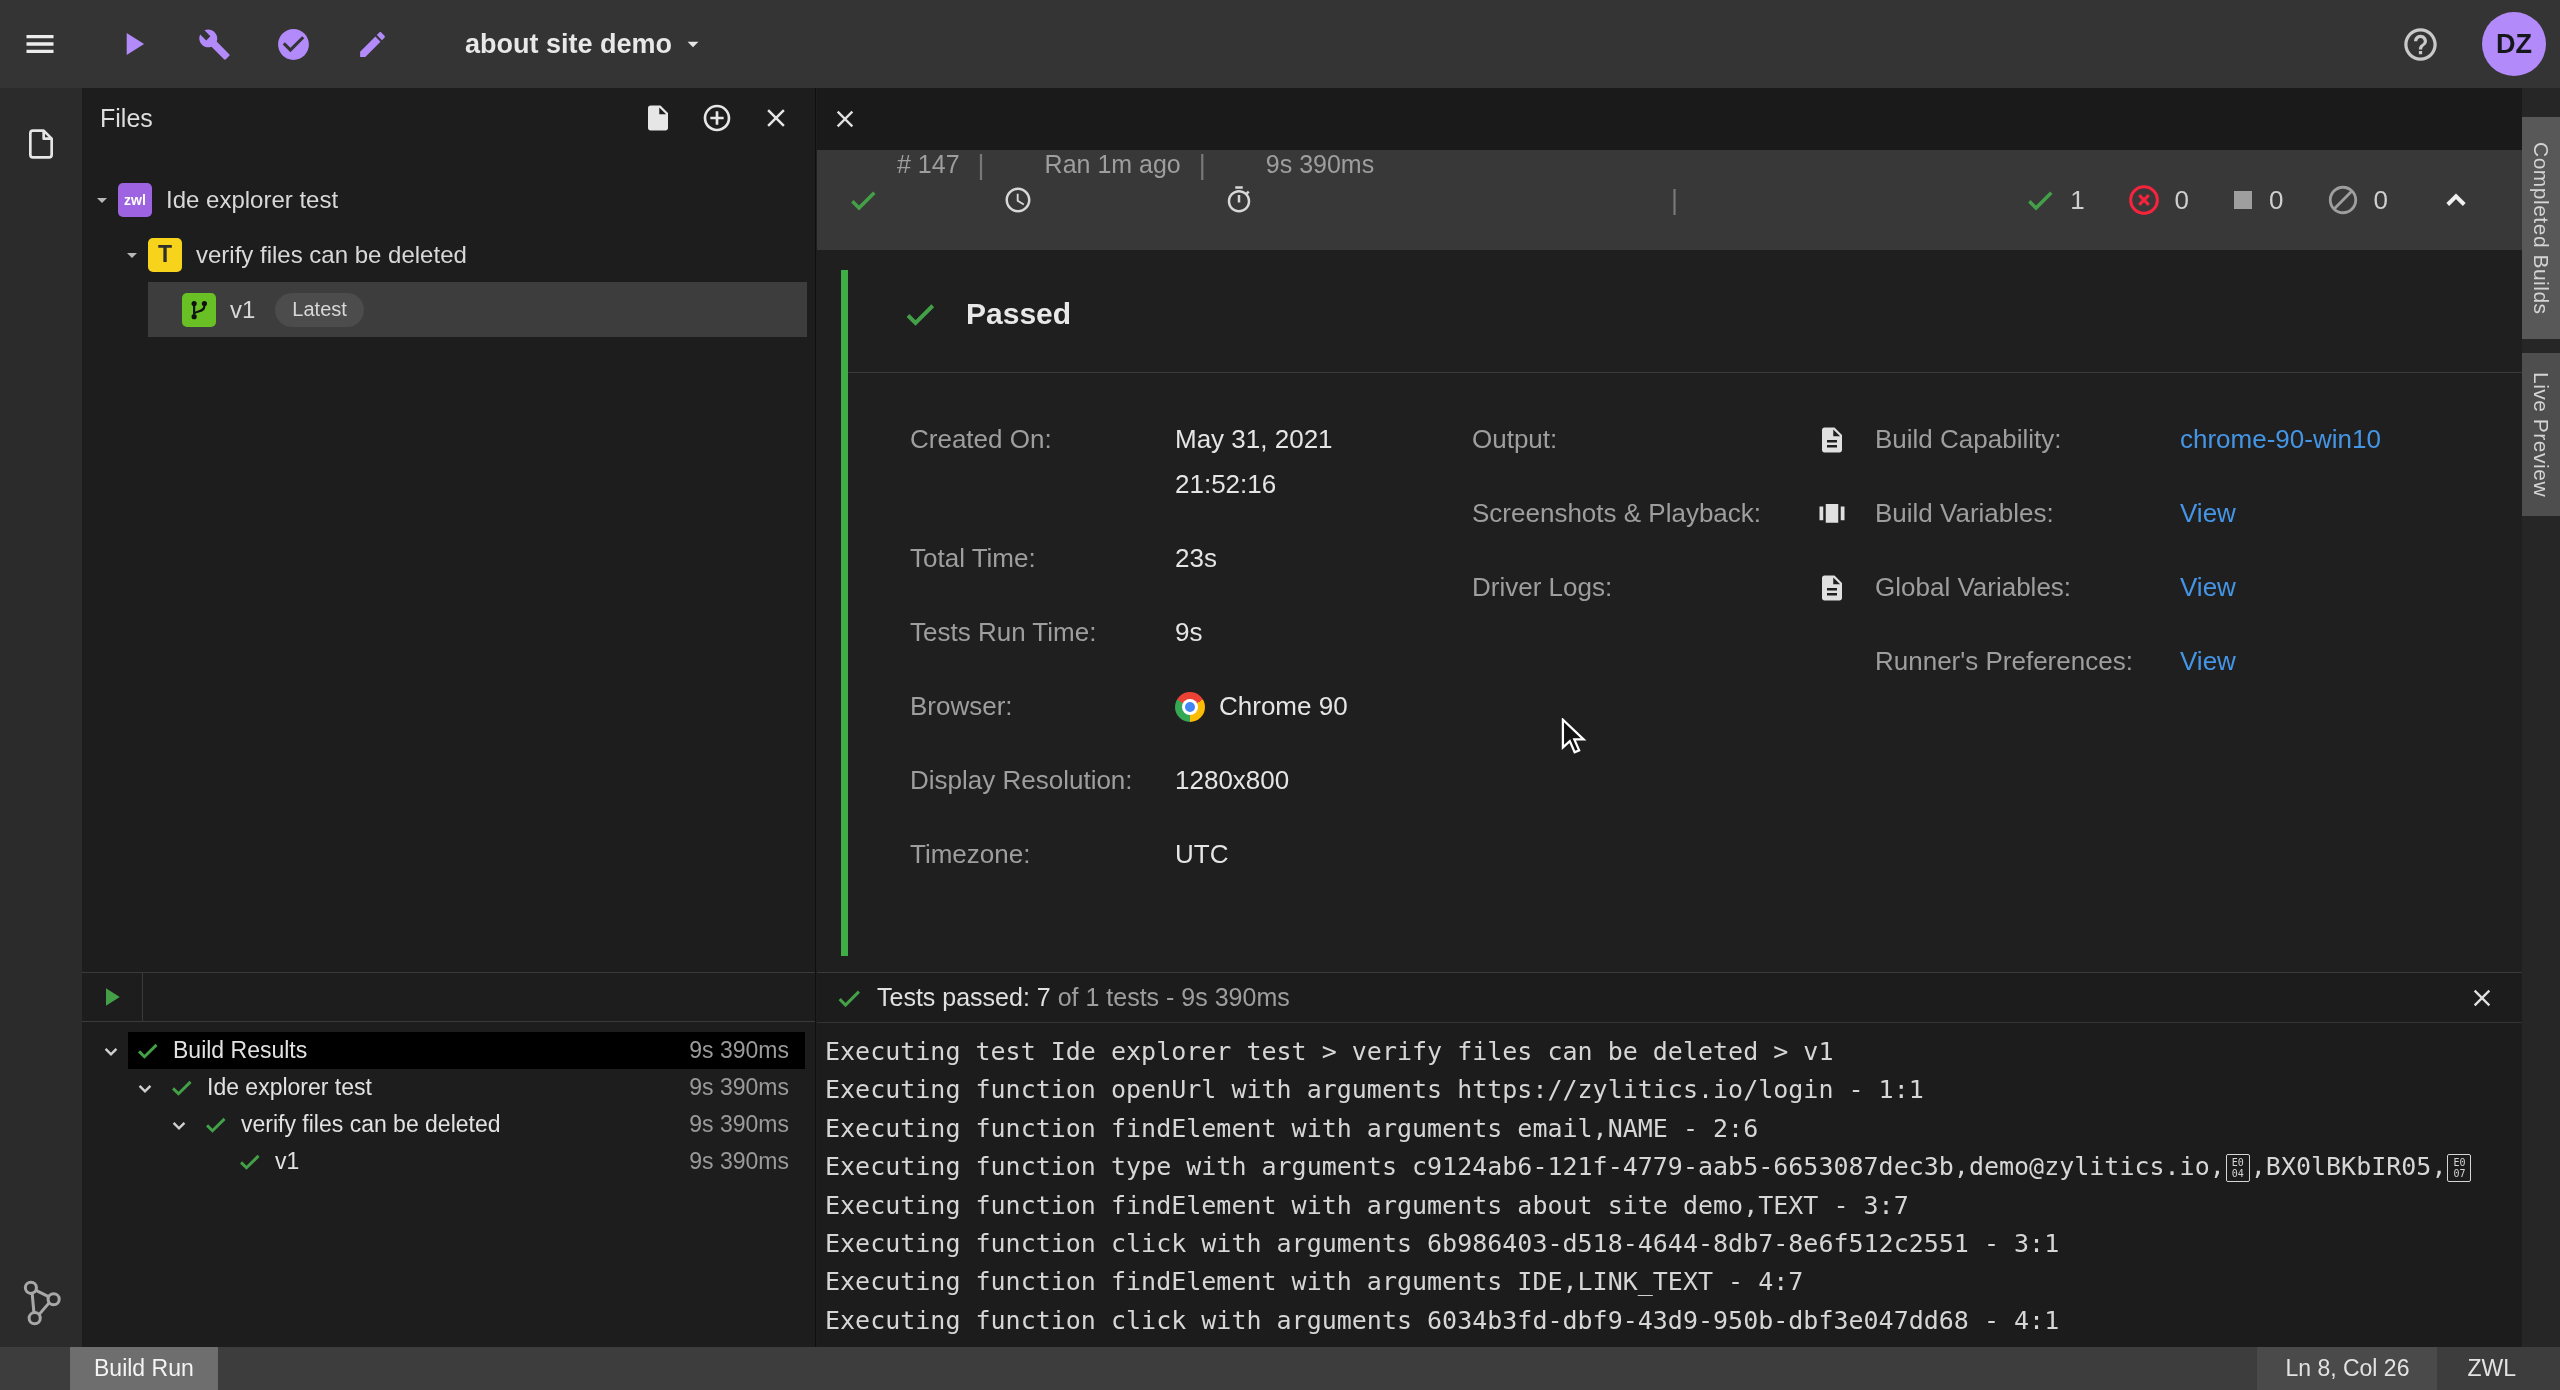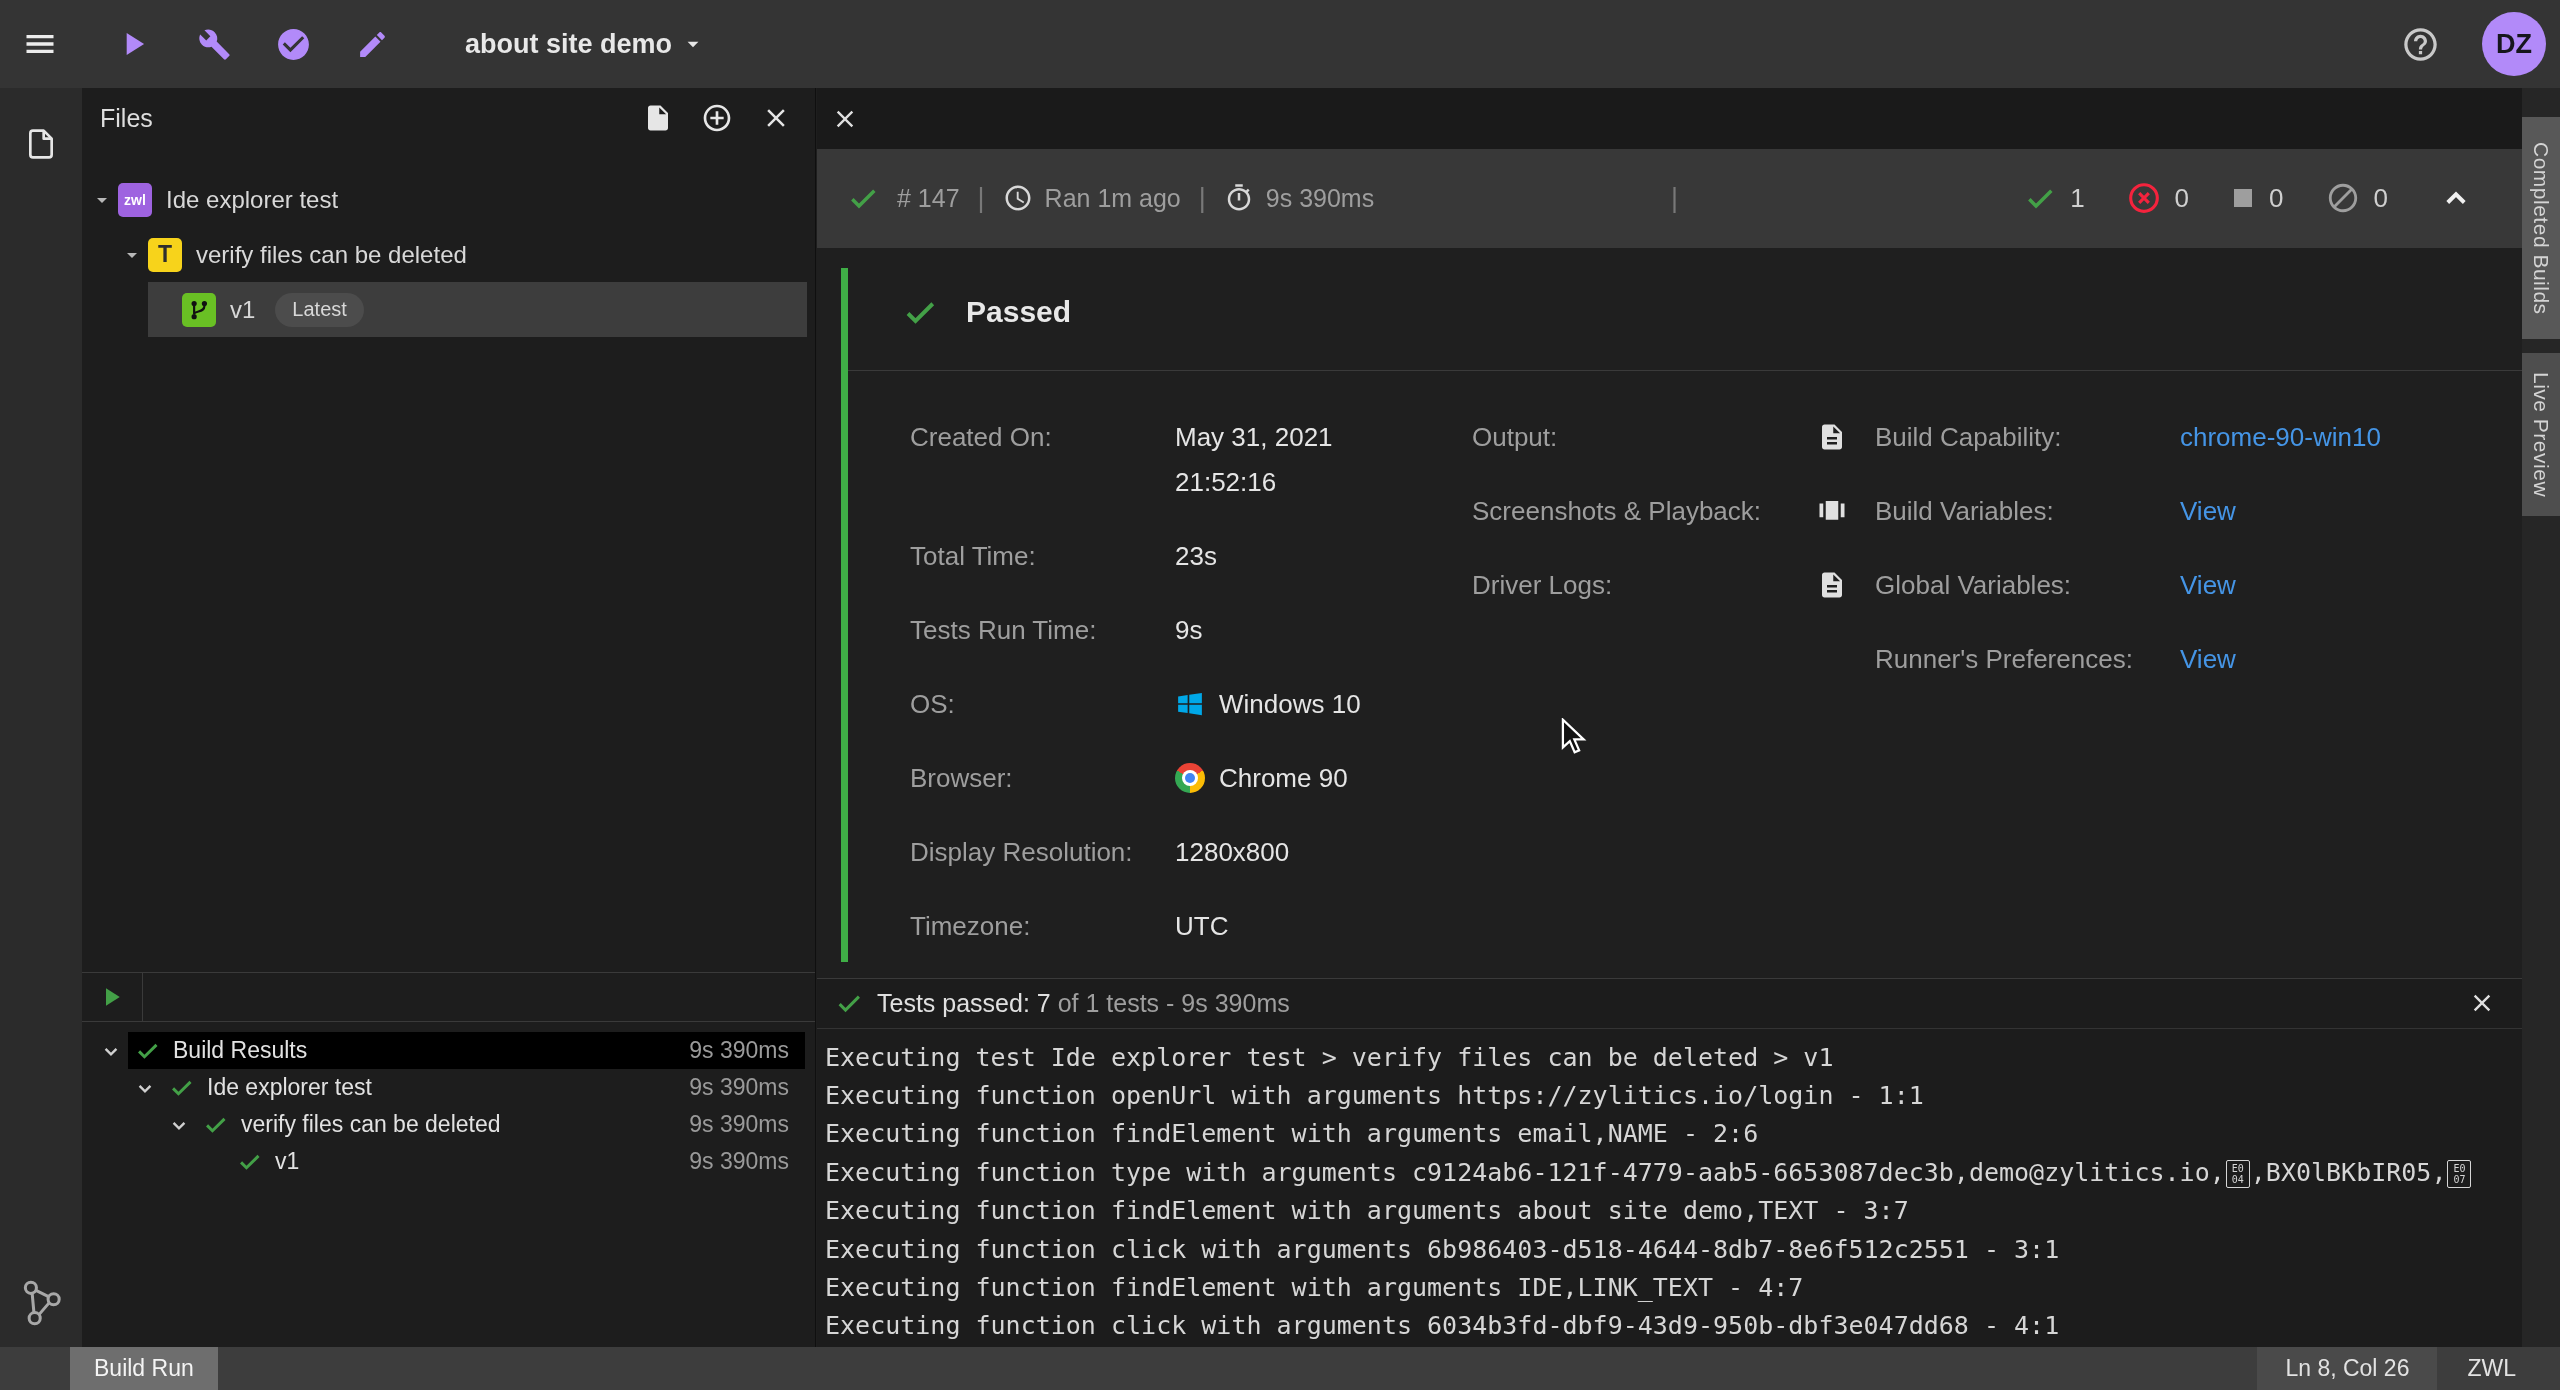--- a/index.html
+++ b/index.html
@@ -69,21 +69,21 @@
   .res-body.sel { background:#000000; }
   .res-check { display:flex; margin-right:12px; }
   .res-time { margin-left:auto; color:#9a9a9a; padding-right:16px; }
   .ind0 { padding-left:12px; } .ind1 { padding-left:46px; } .ind2 { padding-left:80px; }
   .ind3 { padding-left:148px; }
 
   
   .tabstrip { height:62px; background:#1a1a1a; display:flex; align-items:center; }
   .tabstrip .close { margin-left:14px; display:flex; cursor:pointer; }
 
-  .build-band { height:100px; background:#383838; display:flex; align-items:center;
+  .build-band { height:100px; background:#383838; display:flex; 
                 padding:0 48px 0 30px; position:relative; color:#9e9e9e; font-size:25px; }
   .band-item { display:flex; align-items:center; }
   .band-sep { color:#787878; font-size:27px; margin:0 18px; }
   .band-mid-sep { position:absolute; left:854px; top:50%; transform:translateY(-50%);
                   color:#787878; font-size:27px; }
   .band-text { margin-left:12px; }
   .band-num { margin-left:18px; }
   .band-counts { margin-left:auto; display:flex; align-items:center; }
   .count { display:flex; align-items:center; margin-left:42px; color:#cfcfcf; font-size:26px; }
   .count:first-child { margin-left:0; }
@@ -425,31 +425,20 @@
           </div>
           <div class="drow">
             <span class="dlabel">Total Time:</span>
             <span class="dvalue">23s</span>
           </div>
           <div class="drow">
             <span class="dlabel">Tests Run Time:</span>
             <span class="dvalue">9s</span>
           </div>
           <div class="drow">
-            <span class="dlabel">OS:</span>
-            <span class="dvalue">
-              <span class="vicon">
-                <svg width="30" height="30" viewBox="0 0 24 24" fill="#00a8e8">
-                    <path d="M2.5 5.9l7.6-1.1v6.6H2.5zM11.4 4.6L21.5 3.1v8.3H11.4zM2.5 12.6h7.6v6.6l-7.6-1.1zM11.4 12.6h10.1v8.3l-10.1-1.5z"></path>
-                  </svg>
-              </span>
-              <span>Windows 10</span>
-            </span>
-          </div>
-          <div class="drow">
             <span class="dlabel">Browser:</span>
             <span class="dvalue">
               <span class="vicon">
                 <span class="chrome-icon">
                     <span class="ring"></span>
                     <span class="core"></span>
                   </span>
               </span>
               <span>Chrome 90</span>
             </span>

